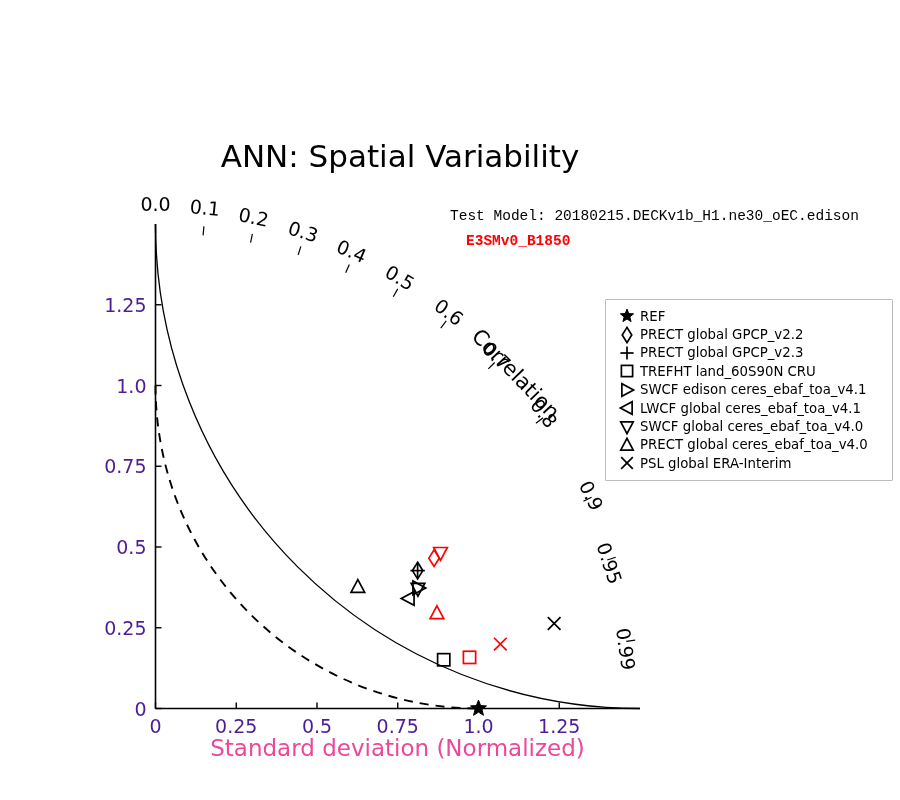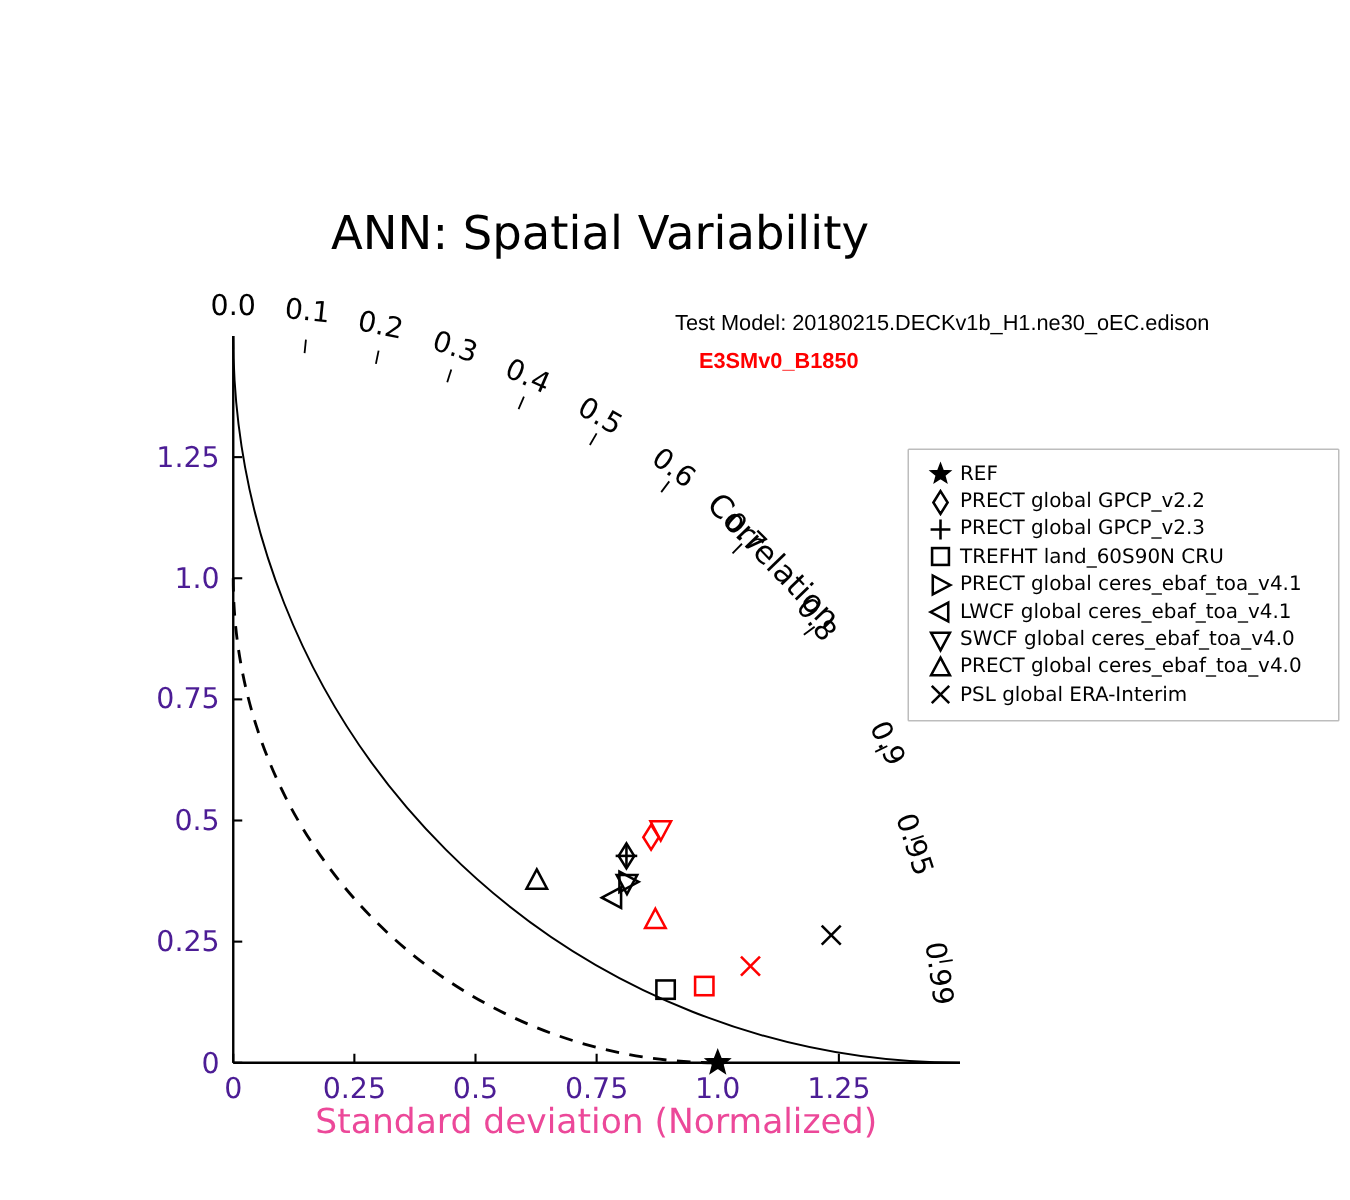--- a/index.html
+++ b/index.html
@@ -29,21 +29,21 @@
     width: 800px;
     text-align: center;
     font-size: 31px;
     color: #000000;
     font-family: "DejaVu Sans", "Liberation Sans", sans-serif;
     letter-spacing: 0px;
   }
   .model-line {
     position: absolute;
     font-size: 14.5px;
-    font-family: Liberation Sans, sans-serif;
+    font-family: Liberation Mono, monospace;
     white-space: nowrap;
   }
   #test-model-label {
     left: 450px;
     top: 208px;
     color: #000000;
   }
   #ref-model-label {
     left: 450px;
     top: 233px;
@@ -256,21 +256,21 @@
             </svg>
           </div>
           <div class="legend-text">TREFHT land_60S90N CRU</div>
         </div>
         <div class="legend-row">
           <div class="legend-marker">
             <svg width="20" height="18" viewBox="0 0 20 18">
               <polygon points="16.6,9 4.852,2.7300000000000004 4.852,15.27" fill="none" stroke="#000000" stroke-width="1.7" stroke-linejoin="miter"></polygon>
             </svg>
           </div>
-          <div class="legend-text">PRECT global ceres_ebaf_toa_v4.1</div>
+          <div class="legend-text">SWCF edison ceres_ebaf_toa_v4.1</div>
         </div>
         <div class="legend-row">
           <div class="legend-marker">
             <svg width="20" height="18" viewBox="0 0 20 18">
               <polygon points="3.4000000000000004,9 15.148,2.7300000000000004 15.148,15.27" fill="none" stroke="#000000" stroke-width="1.7" stroke-linejoin="miter"></polygon>
             </svg>
           </div>
           <div class="legend-text">LWCF global ceres_ebaf_toa_v4.1</div>
         </div>
         <div class="legend-row">

